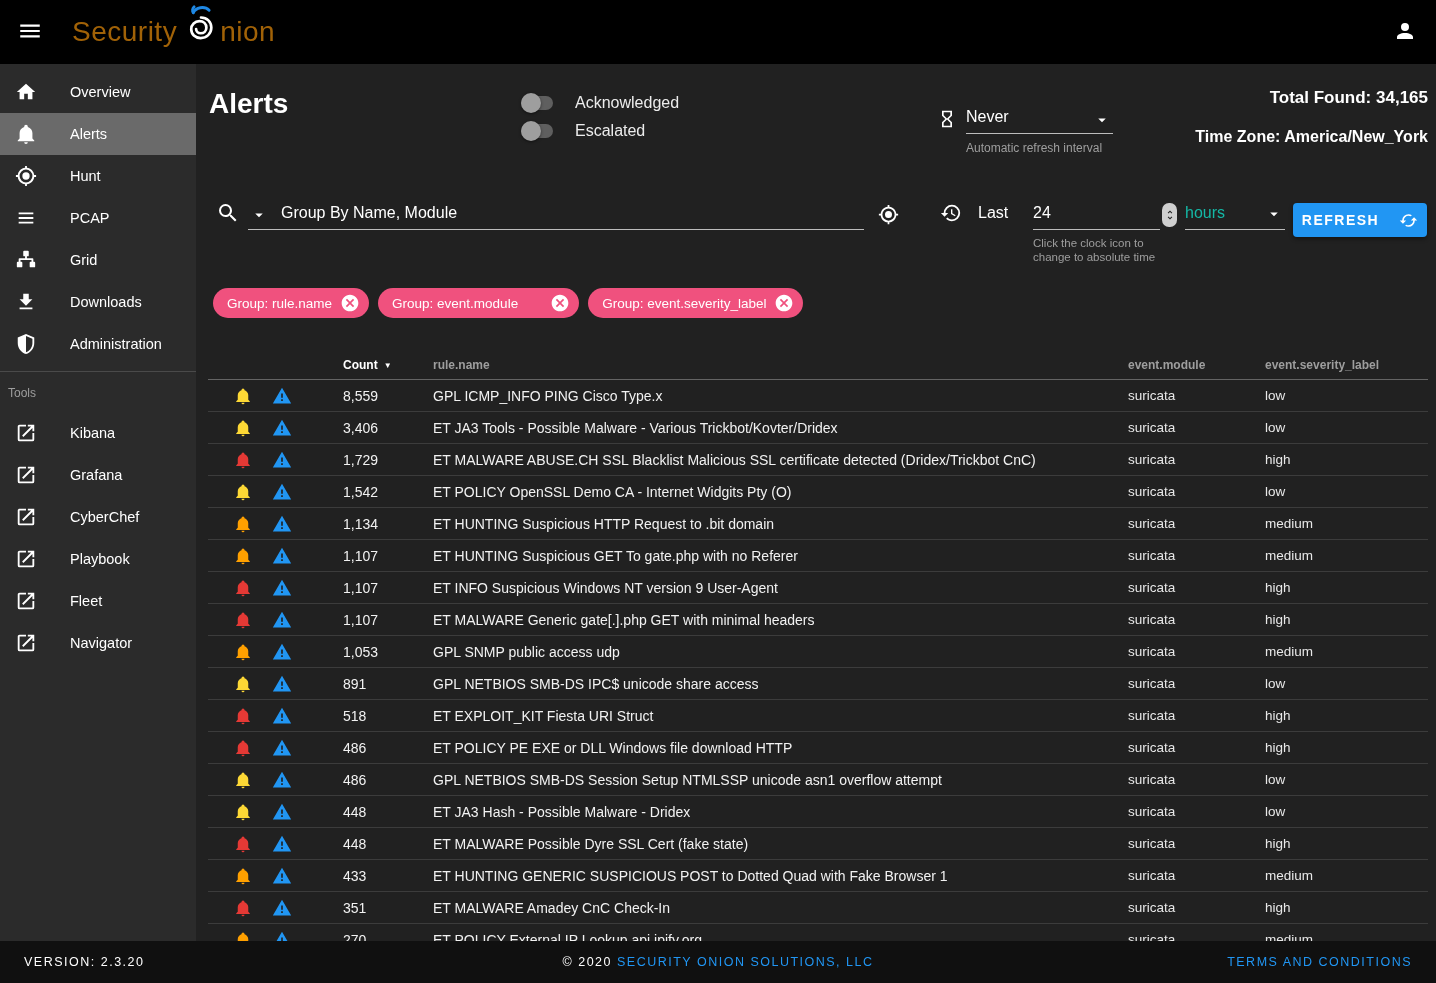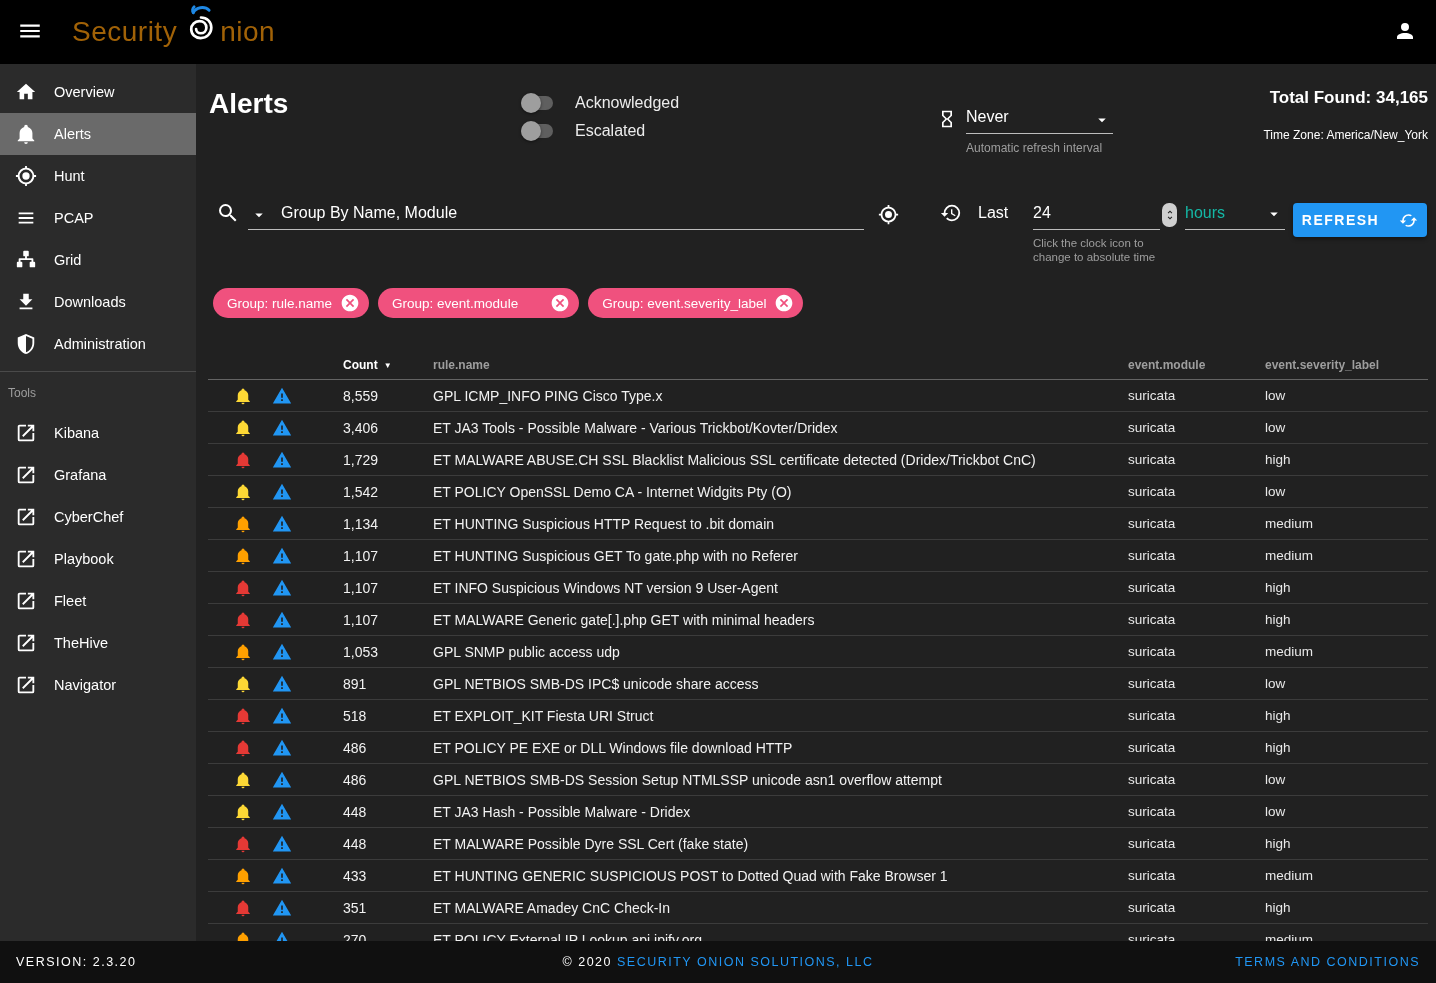--- a/index.html
+++ b/index.html
@@ -18,21 +18,21 @@
   .topbar .spacer { flex:1; }
   .user-btn { background:none; border:none; margin-right:16px; cursor:pointer; width:30px; height:30px; }
   .user-btn svg { width:24px; height:24px; fill:#fff; }
 
   
   .sidebar { position:absolute; top:64px; left:0; bottom:42px; width:196px; background:#2b2b2b;
     padding-top:7px; z-index:10; }
   .nav-item { height:42px; display:flex; align-items:center; padding-left:15px; cursor:pointer; }
   .nav-item.active { background:#6a6a6a; }
   .nav-icon { width:22px; height:22px; fill:#fff; flex:0 0 22px; }
-  .nav-label { margin-left:17px; font-size:14.5px; color:#fff; }
+  .nav-label { margin-left:33px; font-size:14.5px; color:#fff; }
   .divider { border-top:1px solid #4a4a4a; margin-top:6px; }
   .tools-header { height:40px; line-height:42px; padding-left:8px; font-size:12px; color:#9e9e9e; }
 
   
   .main { position:absolute; left:196px; top:64px; right:0; bottom:42px; background:#212121; overflow:hidden; }
   .page-title { position:absolute; left:13px; top:24px; font-size:28px; font-weight:700; color:#fff; }
 
   .toggle-row { position:absolute; left:325px; display:flex; align-items:center; height:24px; }
   .toggle-row.row1 { top:27px; } .toggle-row.row2 { top:55px; }
   .switch { position:relative; width:34px; height:20px; display:inline-block; cursor:pointer; }
@@ -41,21 +41,21 @@
     box-shadow:0 1px 3px rgba(0,0,0,.5); }
   .toggle-label { margin-left:20px; font-size:16px; color:#ececec; }
 
   .hourglass { position:absolute; left:741px; top:45px; width:20px; height:20px; fill:#fff; }
   .interval-select { position:absolute; left:770px; top:44px; width:147px; height:26px; cursor:pointer;
     border-bottom:1px solid #bdbdbd; font-size:16px; color:#fff; }
   .interval-select .sel-chevron { position:absolute; right:2px; top:3px; width:18px; height:18px; fill:#fff; }
   .interval-hint { position:absolute; left:770px; top:77px; font-size:12px; color:#9e9e9e; }
 
   .total-found { position:absolute; right:8px; top:24px; font-size:17px; font-weight:700; color:#fff; }
-  .time-zone { position:absolute; right:8px; top:64px; font-size:12px; font-weight:400; color:#fff; }
+  .time-zone { position:absolute; right:8px; top:64px; font-size:16px; font-weight:700; color:#fff; }
 
   .magnify { position:absolute; left:20px; top:137px; width:24px; height:24px; fill:#fff; cursor:pointer; }
   .search-field { position:absolute; left:52px; top:133px; width:616px; height:33px;
     border-bottom:1px solid #bdbdbd; display:flex; align-items:center; cursor:text; }
   .search-field .chevron { width:18px; height:18px; fill:#fff; margin:4px 0 0 2px; cursor:pointer; }
   .search-value { margin-left:13px; font-size:16px; color:#fff; white-space:nowrap; }
   .gps { position:absolute; left:682px; top:140px; width:21px; height:21px; fill:#fff; cursor:pointer; }
 
   .history { position:absolute; left:744px; top:138px; width:22px; height:22px; fill:#fff; cursor:pointer; }
   .last-label { position:absolute; left:782px; top:140px; font-size:16px; color:#fff; }
@@ -92,21 +92,21 @@
   .trow { height:32px; border-bottom:1px solid rgba(255,255,255,.12); cursor:pointer; }
   .icon-cell { display:flex; align-items:center; justify-content:center; }
   .icon-cell svg { width:18px; height:18px; }
   .icon-cell svg.tri { width:20px; height:20px; }
   .count-cell { font-size:14px; color:#f2f2f2; padding-left:41px; }
   .rule-cell { font-size:14px; color:#f2f2f2; white-space:nowrap; overflow:hidden; }
   .module-cell, .sev-cell { font-size:13.5px; color:#e8e8e8; }
 
   
   .footer { position:absolute; bottom:0; left:0; width:100%; height:42px; background:#101010;
-    display:flex; align-items:center; padding:0 16px; z-index:40; font-size:12.5px; letter-spacing:1.5px; }
+    display:flex; align-items:center; padding:0 24px; z-index:40; font-size:12.5px; letter-spacing:1.5px; }
   .footer .version { color:#fff; }
   .footer .copyright { position:absolute; left:50%; transform:translateX(-50%); color:#fff; white-space:nowrap; }
   .footer .link { color:#2196F3; text-decoration:none; cursor:pointer; }
   .footer .terms { margin-left:auto; }
 </style>
 </head>
 <body>
 
 <div class="app">
 
@@ -208,26 +208,20 @@
         <div class="nav-item">
           <svg class="nav-icon" viewBox="0 0 24 24">
             <path fill-rule="evenodd" d="M14,3V5H17.59L7.76,14.83L9.17,16.24L19,6.41V10H21V3M19,19H5V5H12V3H5C3.89,3 3,3.9 3,5V19A2,2 0 0,0 5,21H19A2,2 0 0,0 21,19V12H19V19Z"></path>
           </svg>
           <span class="nav-label">Fleet</span>
         </div>
         <div class="nav-item">
           <svg class="nav-icon" viewBox="0 0 24 24">
             <path fill-rule="evenodd" d="M14,3V5H17.59L7.76,14.83L9.17,16.24L19,6.41V10H21V3M19,19H5V5H12V3H5C3.89,3 3,3.9 3,5V19A2,2 0 0,0 5,21H19A2,2 0 0,0 21,19V12H19V19Z"></path>
           </svg>
-          <span class="nav-label">TheHive</span>
-        </div>
-        <div class="nav-item">
-          <svg class="nav-icon" viewBox="0 0 24 24">
-            <path fill-rule="evenodd" d="M14,3V5H17.59L7.76,14.83L9.17,16.24L19,6.41V10H21V3M19,19H5V5H12V3H5C3.89,3 3,3.9 3,5V19A2,2 0 0,0 5,21H19A2,2 0 0,0 21,19V12H19V19Z"></path>
-          </svg>
           <span class="nav-label">Navigator</span>
         </div>
       </div>
   </nav>
 
   <main class="main">
     <h1 class="page-title">Alerts</h1>
 
     <div class="toggle-row row1">
       <span class="switch">

